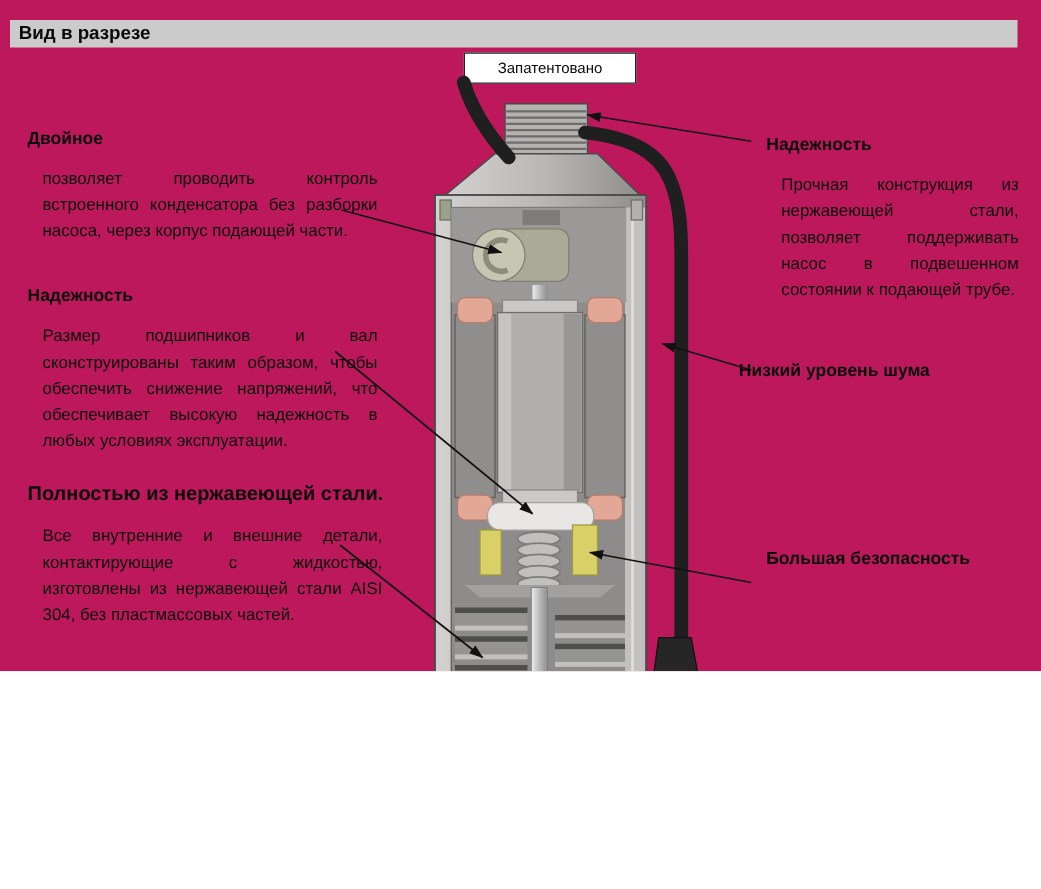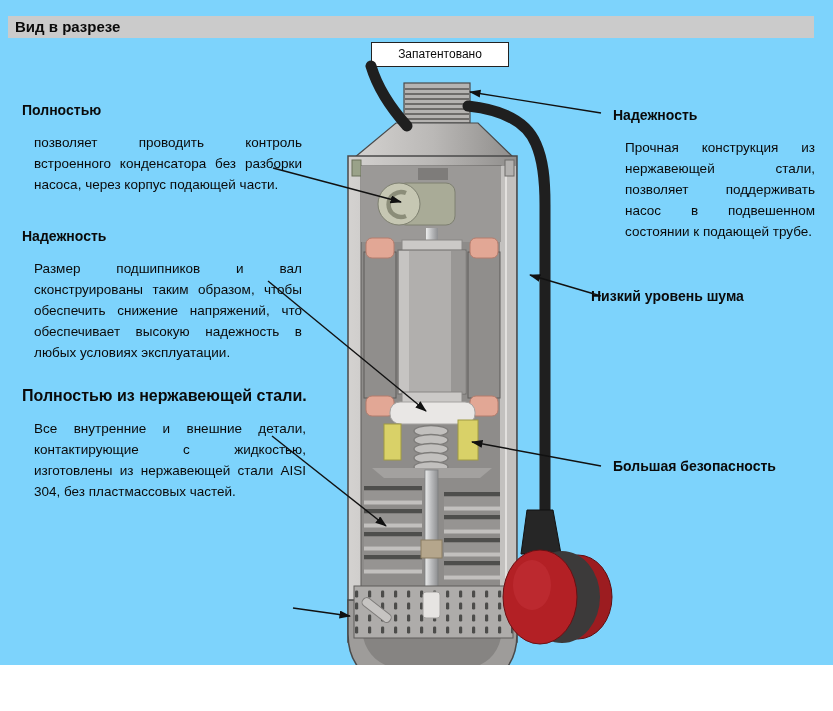--- a/index.html
+++ b/index.html
@@ -1,17 +1,17 @@
 <!DOCTYPE html>
 <html><head>
 <meta charset="utf-8">
 <style>
   html,body{margin:0;padding:0;background:#ffffff;}
   .page{
-    position:relative;width:833px;height:665px;background:#7dd3fc;overflow:hidden;
+    position:relative;width:833px;height:537px;background:#be185d;overflow:hidden;
     font-family:"Liberation Sans","DejaVu Sans",sans-serif;color:#111;text-decoration:underline;
   }
   .title-bar{
     position:absolute;left:8px;top:16px;width:806px;height:22px;
     background:#cbcbcb;line-height:22px;padding-left:7px;box-sizing:border-box;
     font-size:15px;font-weight:bold;color:#0a0a0a;
   }
   .patent-box{
     position:absolute;left:371px;top:42px;width:138px;height:25px;
     border:1.5px solid #222;box-sizing:border-box;background:#fff;
@@ -37,21 +37,21 @@
 
   <div class="title-bar">
     <span>Вид в разрезе</span>
   </div>
 
   <div class="patent-box">
     <span>Запатентовано</span>
   </div>
 
   <div class="callout" style="left:22px;top:100px;width:292px">
-    <h3>Полностью</h3>
+    <h3>Двойное</h3>
     <p>позволяет проводить контроль встроенного конденсатора без разборки насоса, через корпус подающей части.</p>
   </div>
 
   <div class="callout" style="left:22px;top:226px;width:292px">
     <h3>Надежность</h3>
     <p>Размер подшипников и вал сконструированы таким образом, чтобы обеспечить снижение напряжений, что обеспечивает высокую надежность в любых условиях эксплуатации.</p>
   </div>
 
   <div class="callout big-head" style="left:22px;top:386px;width:296px">
     <h3>Полностью из нержавеющей стали.</h3>
@@ -61,21 +61,21 @@
 
   <div class="callout" style="left:613px;top:105px;width:214px">
     <h3>Надежность</h3>
     <p>Прочная конструкция из нержавеющей стали, позволяет поддерживать насос в подвешенном состоянии к подающей трубе.</p>
   </div>
 
   <div class="callout" style="left:591px;top:286px;width:214px">
     <h3>Низкий уровень шума</h3>
   </div>
 
-  <div class="callout" style="left:613px;top:456px;width:216px">
+  <div class="callout" style="left:613px;top:436px;width:216px">
     <h3>Большая безопасность</h3>
   </div>
 
   <svg class="art" viewBox="0 0 833 711" aria-hidden="true">
     <defs>
       <marker id="ah" markerWidth="13" markerHeight="10" refX="10.5" refY="4" orient="auto" markerUnits="userSpaceOnUse">
         <path d="M0,0 L11.5,4 L0,8 Z" fill="#111"></path>
       </marker>
       <pattern id="slots" x="0" y="0" width="13" height="12" patternUnits="userSpaceOnUse">
         <rect width="13" height="12" fill="#aeacaa"></rect>

